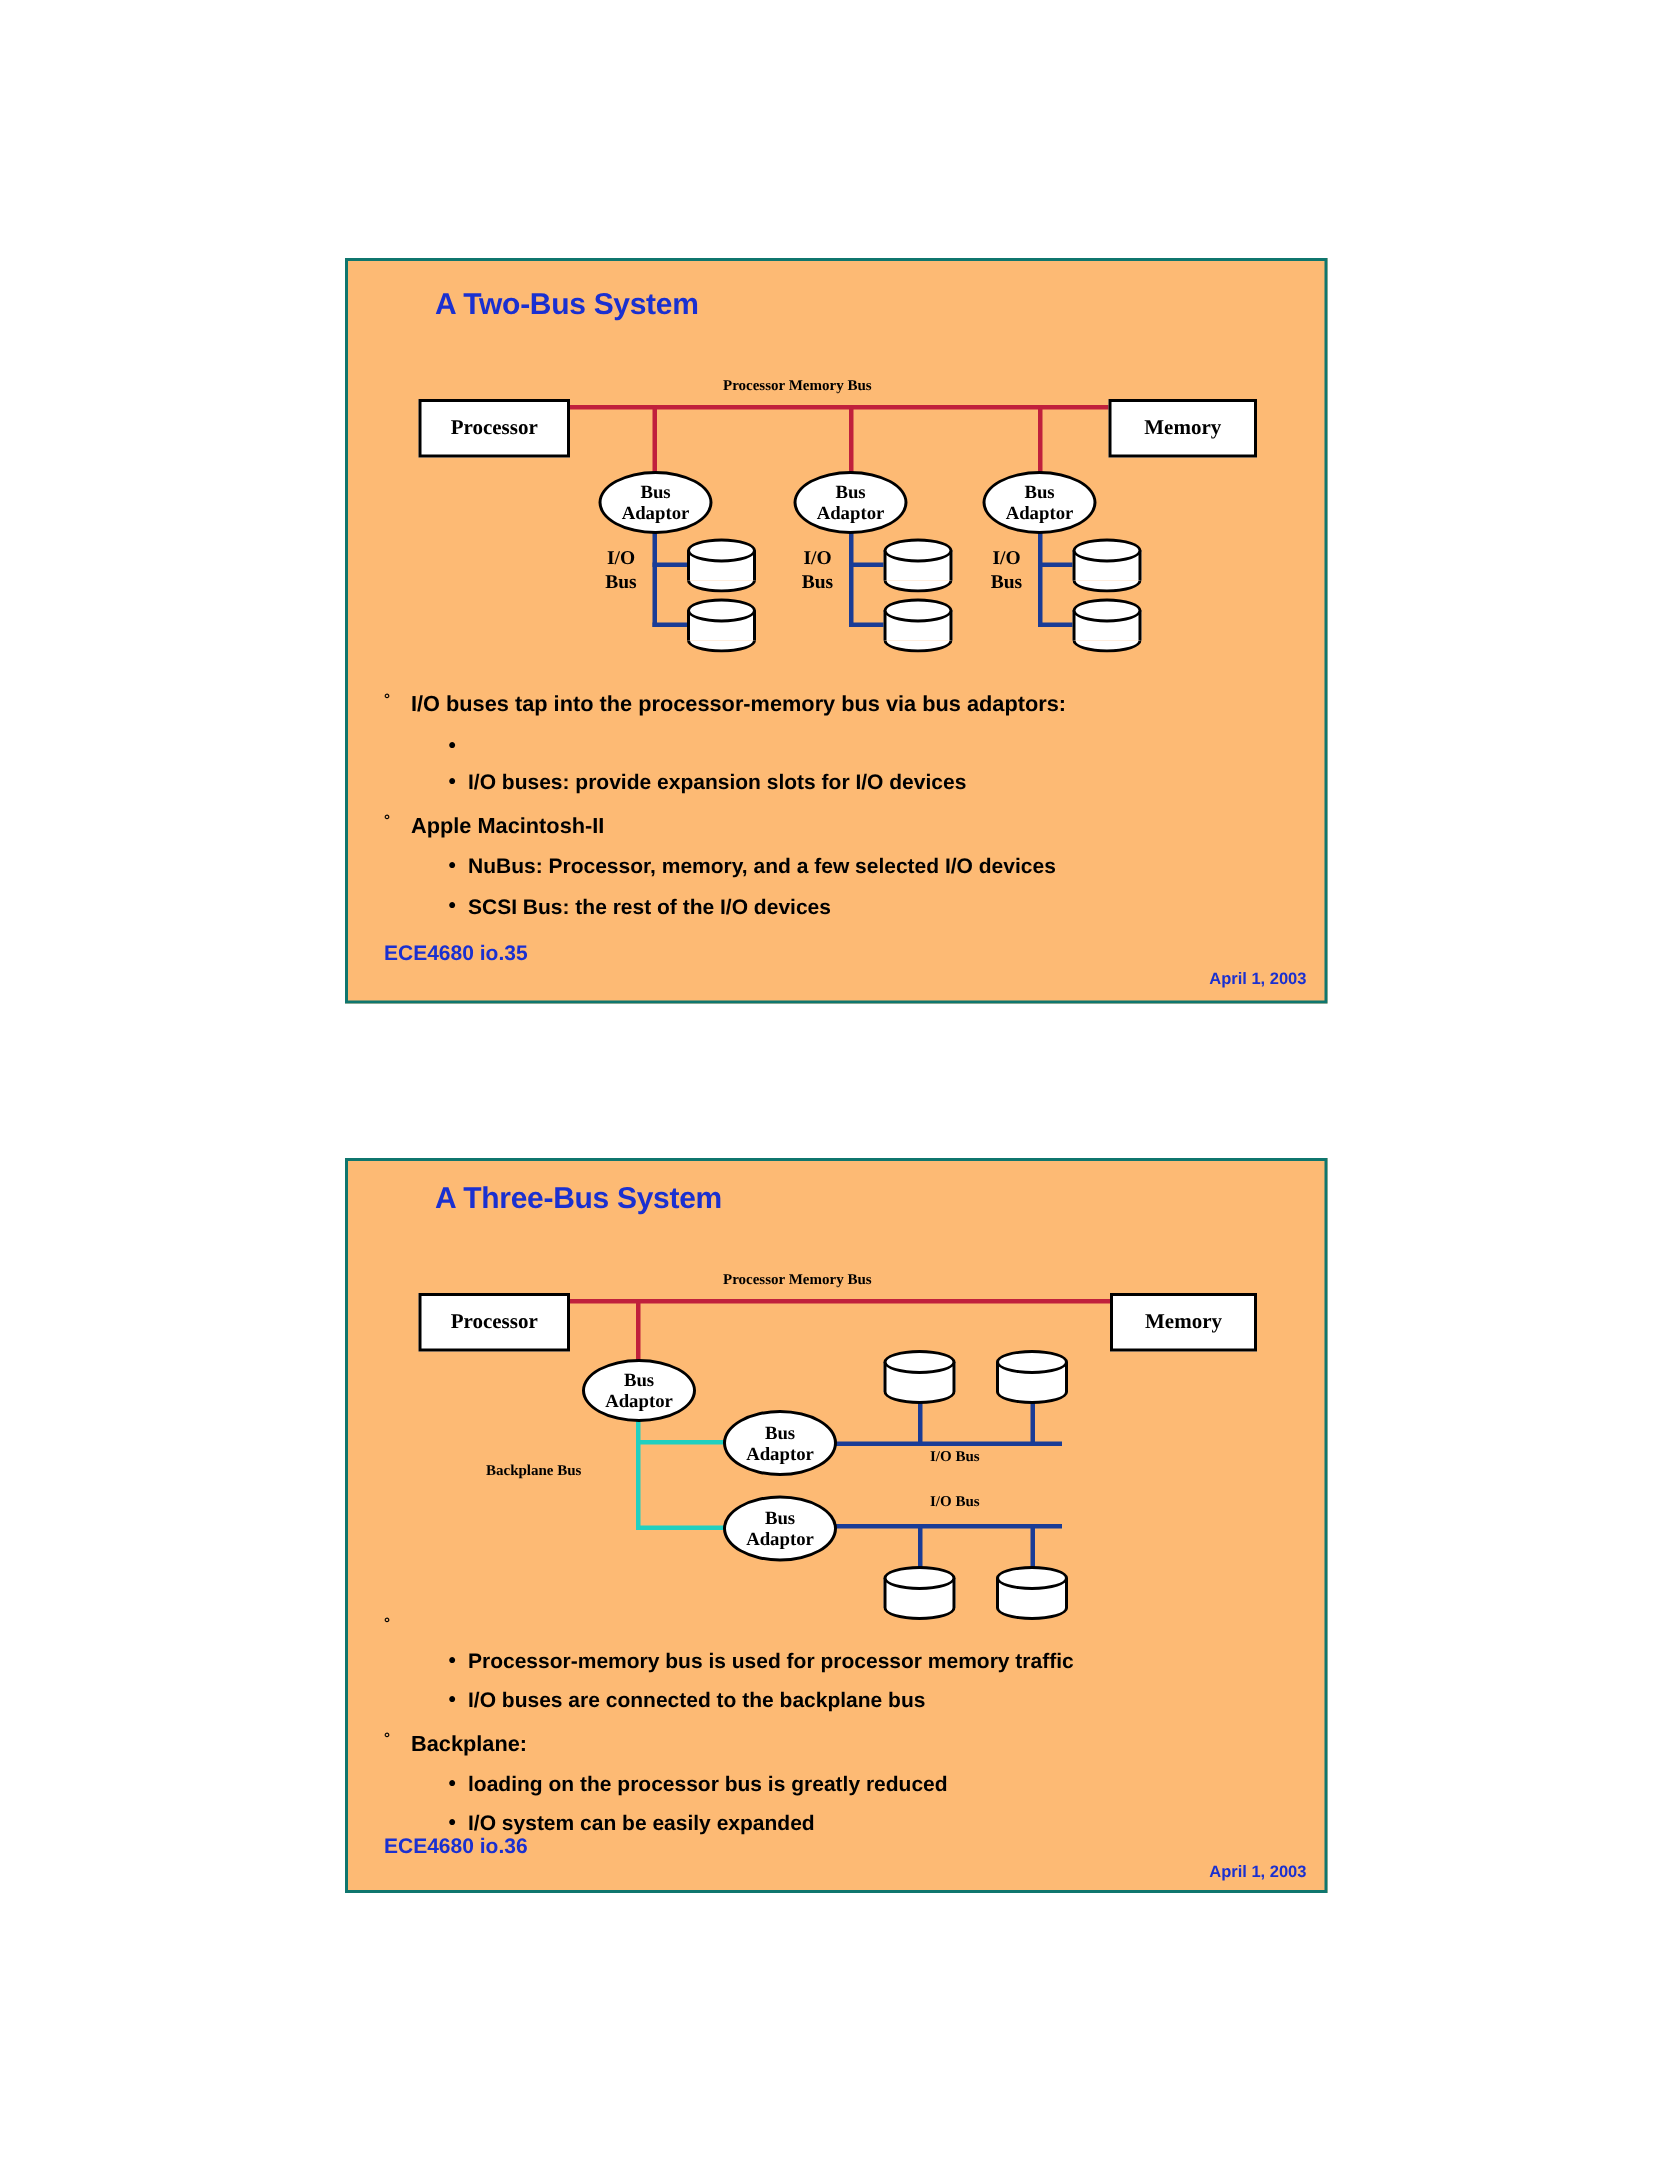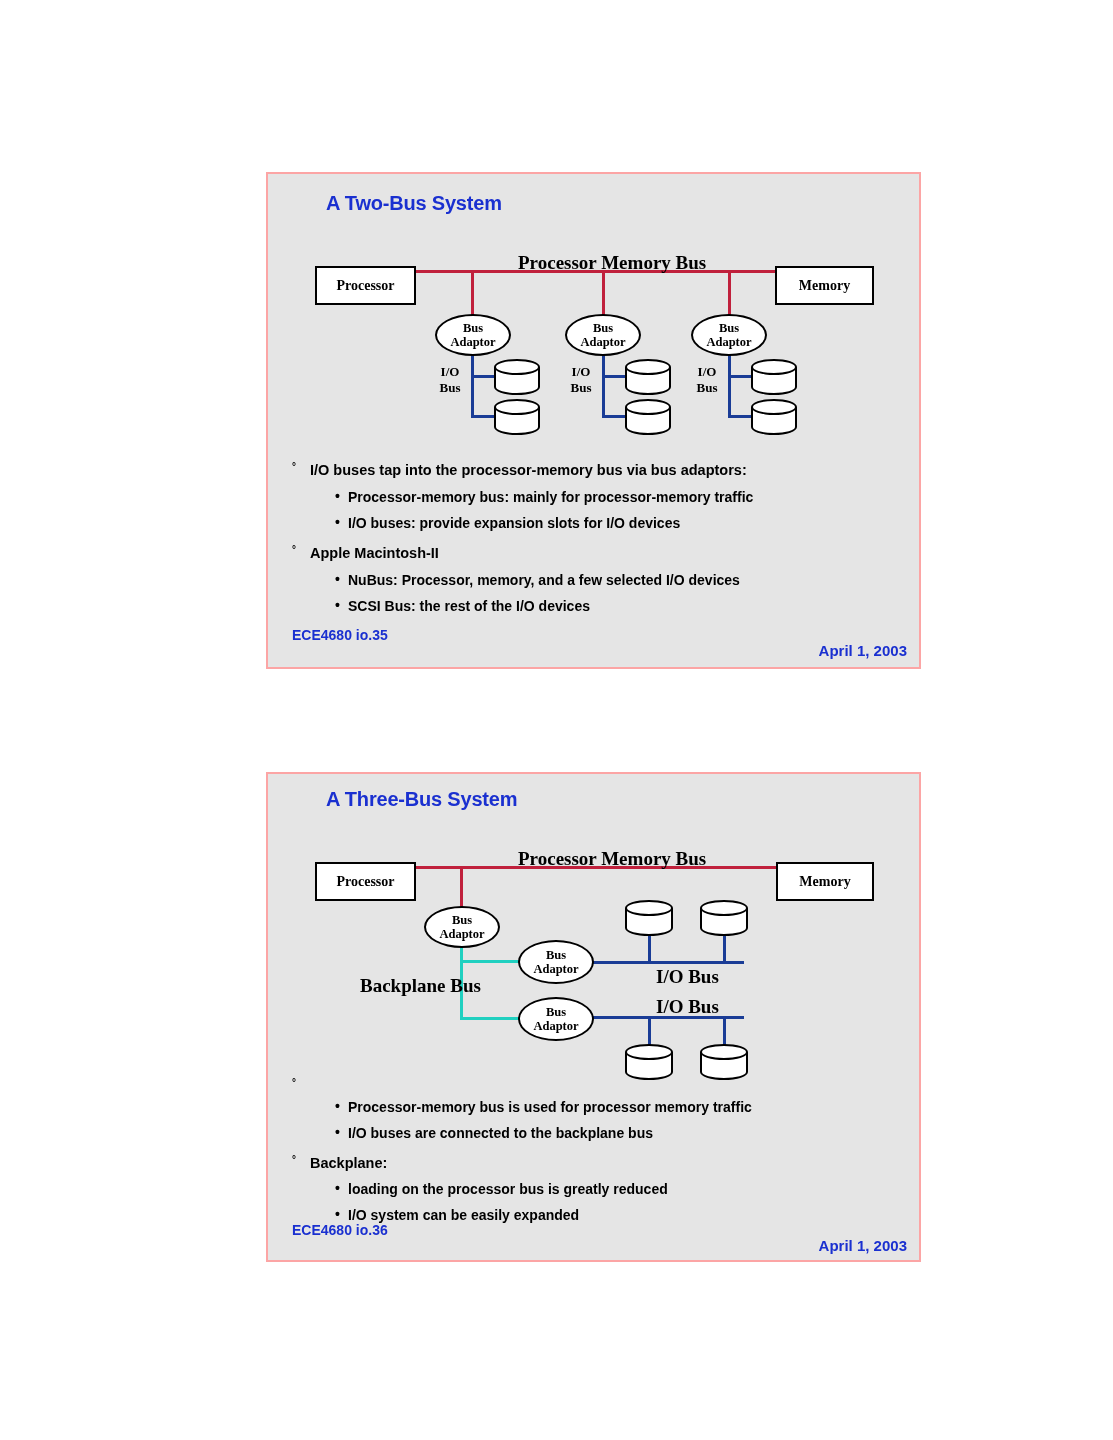--- a/index.html
+++ b/index.html
@@ -11,25 +11,24 @@
   body {
     width: 1113px;
     height: 1440px;
     position: relative;
     font-family: "Liberation Sans", sans-serif;
     -webkit-font-smoothing: antialiased;
   }
 
   .slide {
     position: absolute;
-    background: #e5e5e5;
-    border: 2px solid #fca5a5;
+    background: #fdba74;
+    border: 2px solid #0f766e;
     box-sizing: border-box;
     overflow: hidden;
-    margin-left: 36px;
   }
   #slide-1 { left: 230px; top: 172px; width: 655px; height: 497px; }
   #slide-2 { left: 230px; top: 772px; width: 655px; height: 490px; }
 
   .slide-title {
     position: absolute;
     left: 58px;
     color: #1a30d0;
     font-family: "Liberation Sans", sans-serif;
     font-weight: bold;
@@ -74,21 +73,21 @@
     font-weight: bold;
     font-size: 12.5px;
     line-height: 1.12;
     color: #000;
     z-index: 6;
   }
   .dg-label {
     position: absolute;
     font-family: "Liberation Serif", serif;
     font-weight: bold;
-    font-size: 19px;
+    font-size: 10px;
     color: #000;
     white-space: nowrap;
     z-index: 6;
   }
   .dg-label.two-line {
     line-height: 1.25;
     white-space: normal;
     text-align: center;
   }
   .wire {
@@ -179,21 +178,21 @@
   
   .footer-left, .footer-right {
     position: absolute;
     font-family: "Liberation Sans", sans-serif;
     font-weight: bold;
     font-size: 14px;
     color: #1a30d0;
     white-space: nowrap;
   }
   .footer-left { left: 24px; }
-  .footer-right { right: 12px; font-size: 15px; }
+  .footer-right { right: 12px; font-size: 11px; }
   #slide-1 .footer-left  { bottom: 24px; }
   #slide-1 .footer-right { bottom: 8px; }
   #slide-2 .footer-left  { bottom: 22px; }
   #slide-2 .footer-right { bottom: 6px; }
 </style>
 </head>
 <body>
 
 <div class="slide" id="slide-1">
 
@@ -285,21 +284,20 @@
     </div>
   </div>
 
   <div class="bullets">
     <div class="b1">
       <span class="mark">°</span>
       <span class="txt">I/O buses tap into the processor-memory bus via bus adaptors:</span>
     </div>
     <div class="b2">
       <span class="mark">•</span>
-      <span class="txt">Processor-memory bus: mainly for processor-memory traffic</span>
     </div>
     <div class="b2">
       <span class="mark">•</span>
       <span class="txt">I/O buses: provide expansion slots for I/O devices</span>
     </div>
     <div class="b1">
       <span class="mark">°</span>
       <span class="txt">Apple Macintosh-II</span>
     </div>
     <div class="b2">

